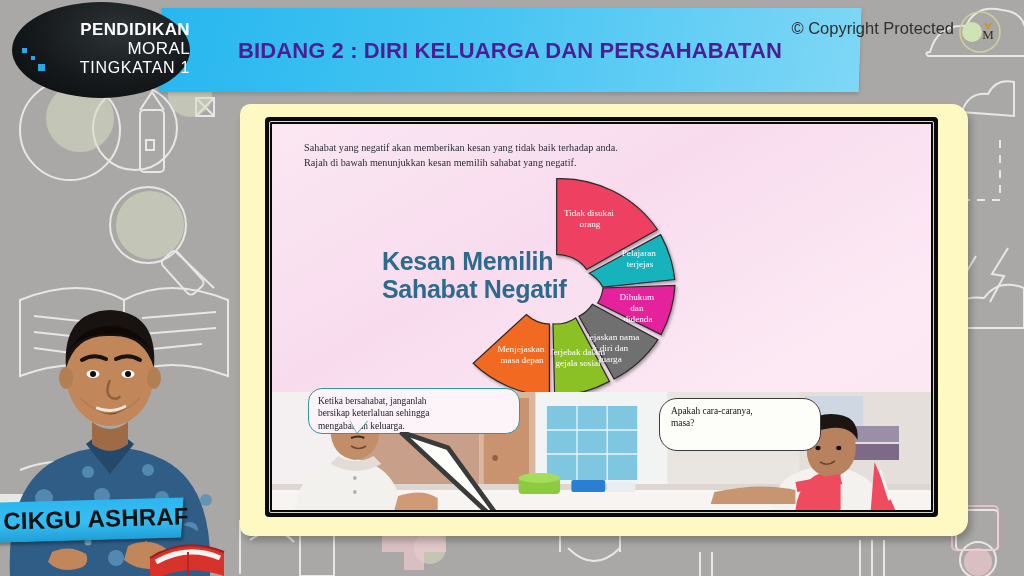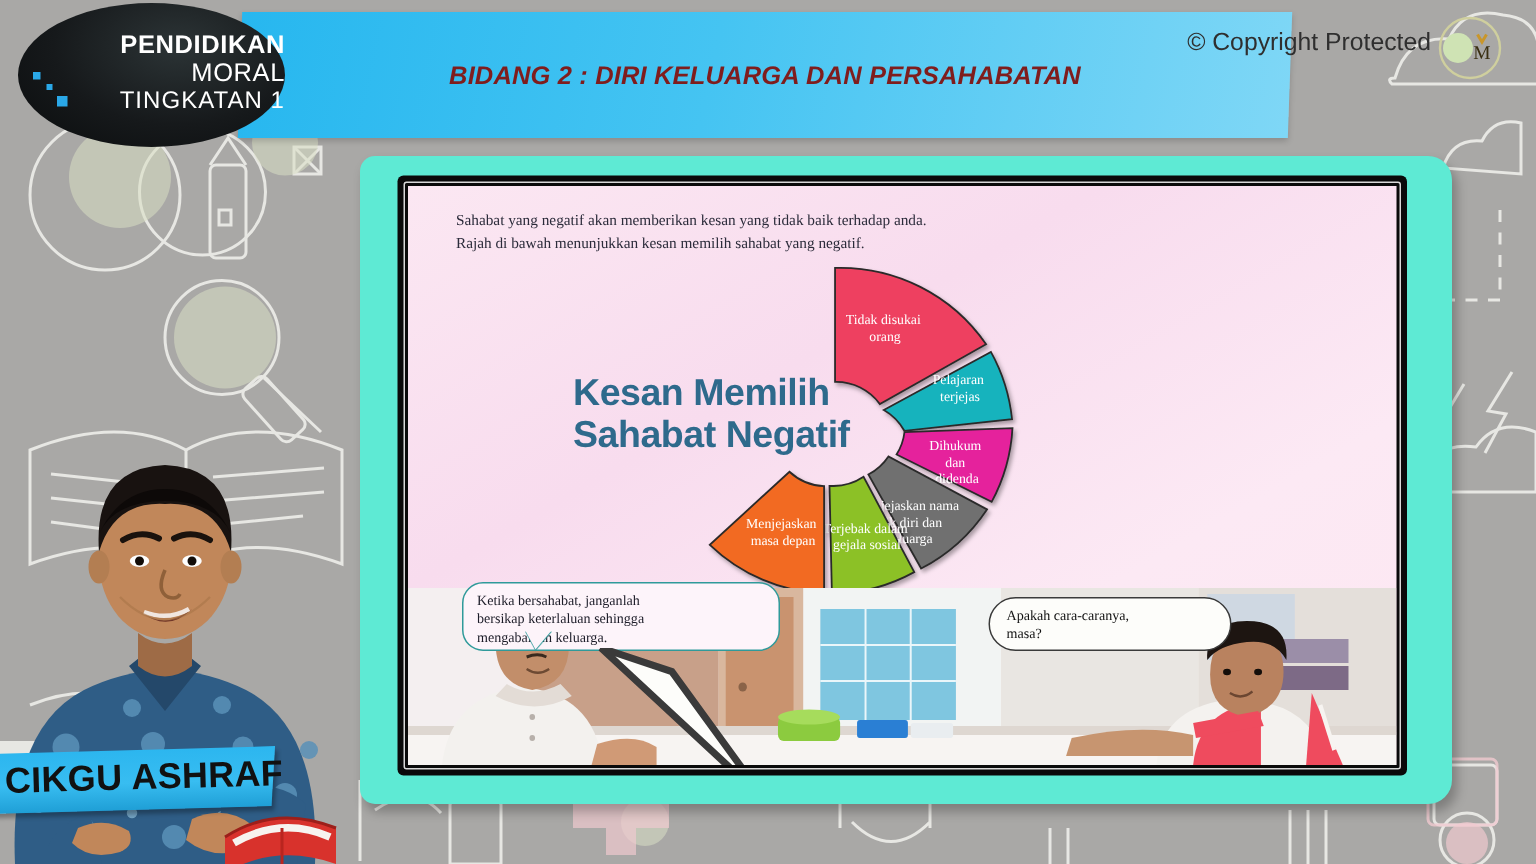--- a/index.html
+++ b/index.html
@@ -22,22 +22,22 @@
     z-index:3;
     box-shadow:0 2px 4px rgba(0,0,0,.18);
   }
   .header-text-wrap {
     position:absolute; left:170px; top:12px; width:680px; height:78px;
     z-index:4; display:flex; flex-direction:column;
     align-items:center; justify-content:center; gap:3px;
     text-align:center;
   }
   .hdr-line1 {
-    font-size:17px; font-weight:bold; color:#7f1d1d;
-    letter-spacing:.1px; white-space:nowrap;font-style:italic;
+    font-size:22px; font-weight:bold; color:#4c1d95;
+    letter-spacing:.1px; white-space:nowrap;
   }
   .hdr-line2 {
     font-size:16.5px; font-weight:bold; color:#0d0d0d;
     letter-spacing:.1px; white-space:nowrap;
   }
 
   
   .logo-oval {
     position:absolute; left:12px; top:2px; width:178px; height:96px;
     background:radial-gradient(ellipse at 60% 30%, #2c3436 0%, #16191b 55%, #0a0c0d 100%);
@@ -61,21 +61,21 @@
     position:absolute; right:70px; top:19px; z-index:5;
     font-size:16.5px; color:#2f2f2f; white-space:nowrap;
   }
   .copy-badge {
     position:absolute; right:22px; top:10px; width:44px; height:44px; z-index:5;
   }
 
   
   .slide-frame {
     position:absolute; left:240px; top:104px; width:728px; height:432px;
-    background:#5eead4;
+    background:#fef9c3;
     border-radius:10px 16px 16px 10px;
     z-index:2;
     box-shadow:3px 5px 7px rgba(0,0,0,.25);
   }
   .slide-bezel {
     position:absolute; left:25px; top:13px; right:30px; bottom:19px;
     background:#0a0a0a; border-radius:4px;
     padding:4px;
   }
   .slide-inner-line {
@@ -131,21 +131,21 @@
   }
 
   
   .photo-strip {
     position:absolute; left:0; right:0; bottom:0; height:118px;
     overflow:hidden;
   }
   .photo-strip svg { width:100%; height:100%; display:block; }
 
   .speech-bubble {
-    position:absolute; right:110px; top:6px; width:162px; height:36px;
+    position:absolute; right:110px; top:6px; width:162px; height:53px;
     background:#fdfdfa; border:1.3px solid #3a3a3a; border-radius:18px;
     z-index:8;
     padding:6px 11px;
     font-family:"Liberation Serif", serif;
     font-size:9.4px; color:#121212; line-height:1.3;
   }
   .speech-tail { position:absolute; right:130px; top:40px; z-index:8; }
 
   
   .presenter { position:absolute; left:0px; bottom:0px; width:250px; height:330px; z-index:4; }

